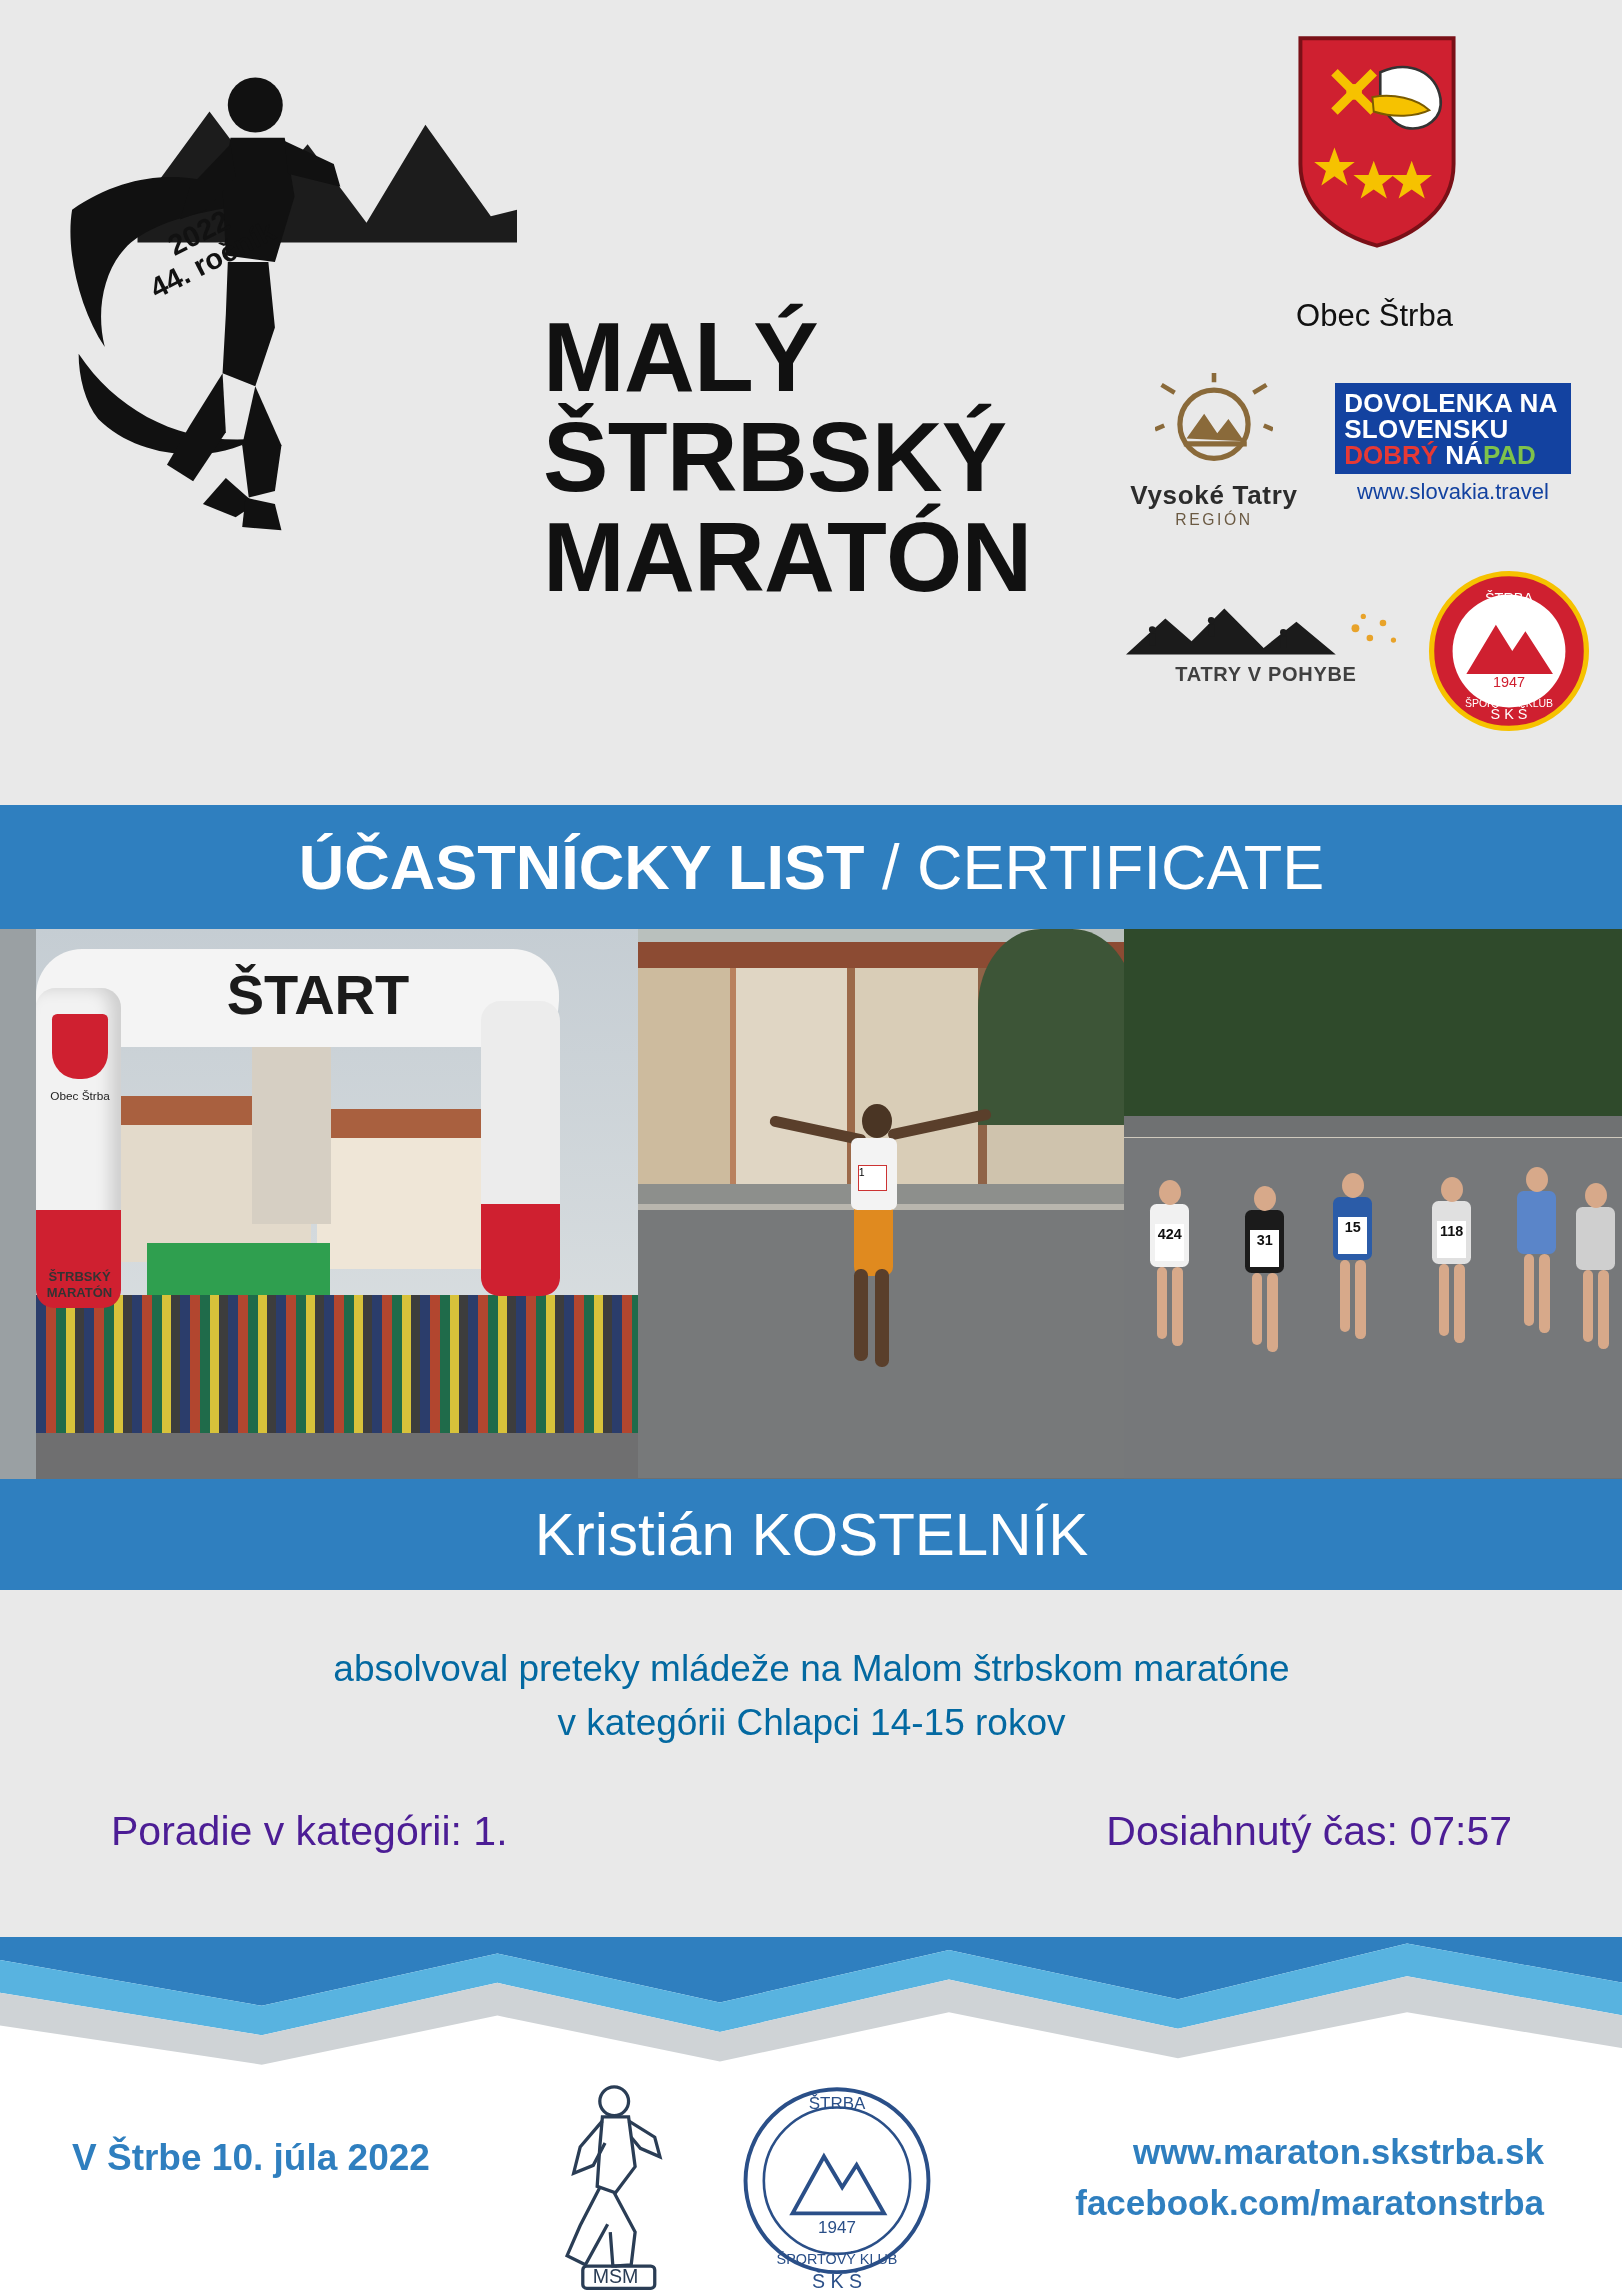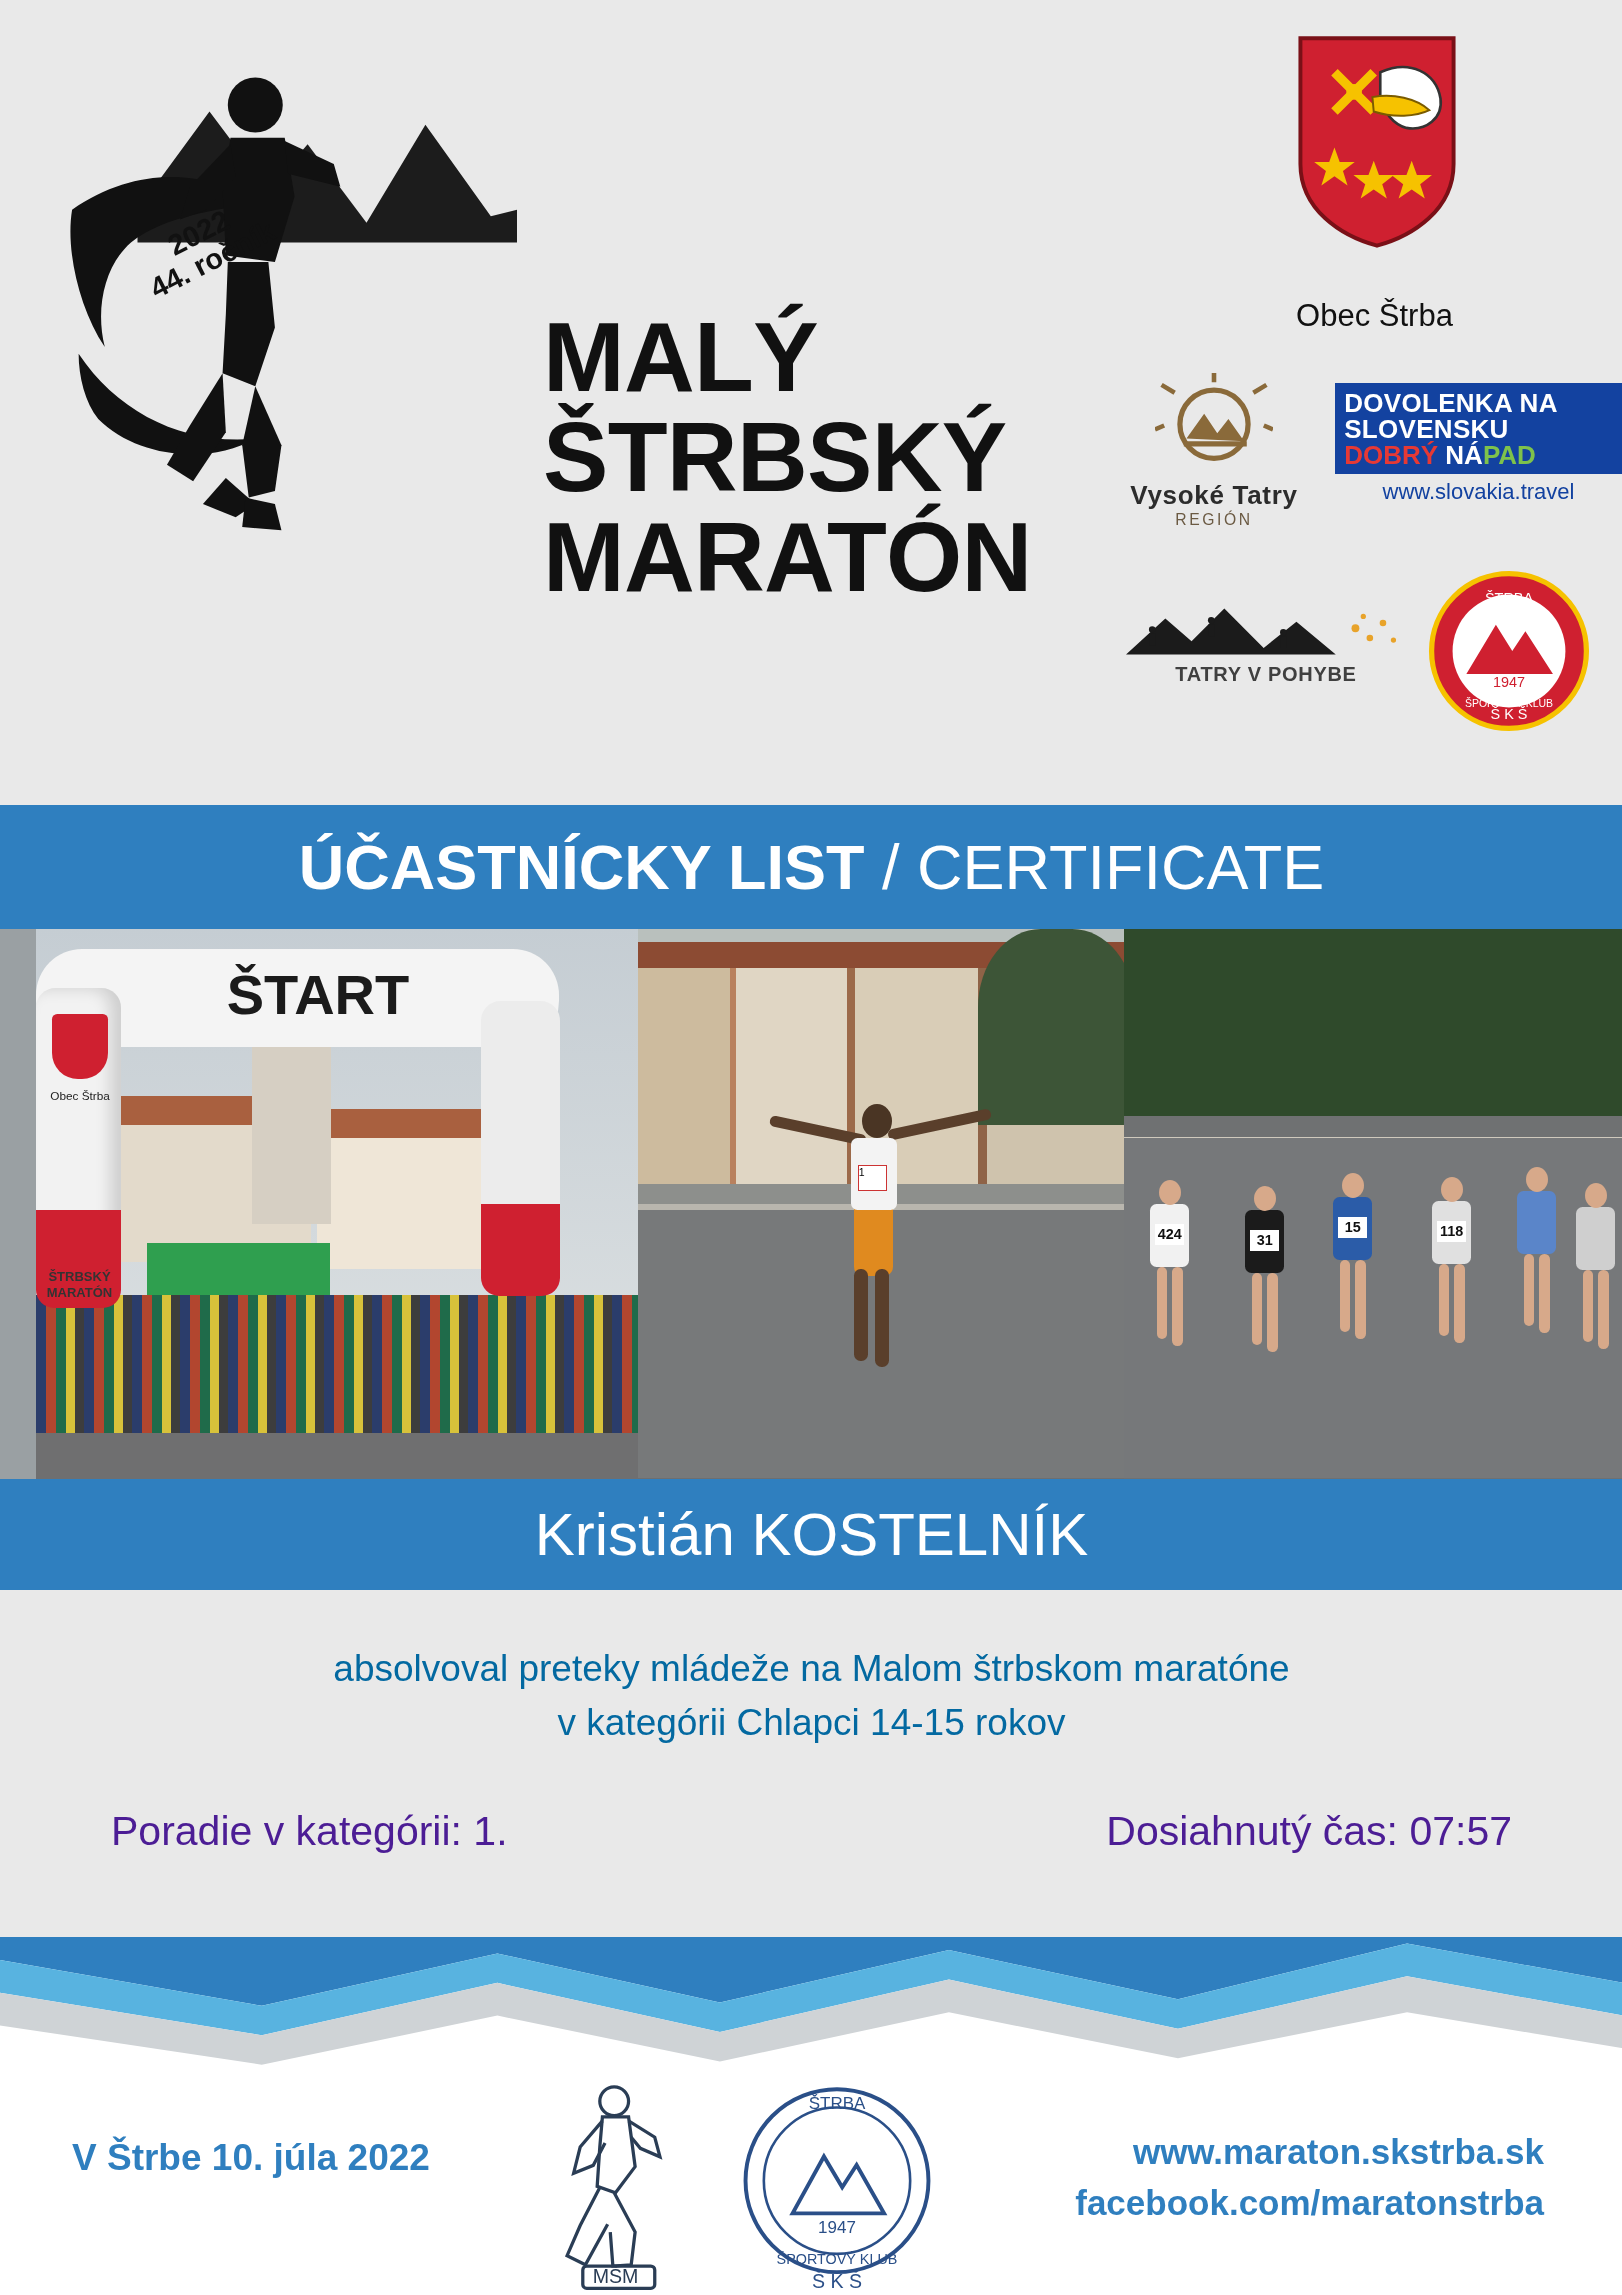--- a/index.html
+++ b/index.html
@@ -113,21 +113,21 @@
   }
   .vt-sub {
     font-size: 15.7px;
     color: #6b5a43;
     letter-spacing: 2.6px;
   }
   .slovakia {
     position: absolute;
     left: 216px;
     top: 357px;
-    width: 287px;
+    width: 236px;
   }
   .slovakia-box {
     background: #1342a0;
     padding: 6.5px 9.2px 5.2px 9.2px;
   }
   .sl-line1 {
     color: #ffffff;
     font-weight: bold;
     font-size: 26px;
     line-height: 1.0;
@@ -244,21 +244,21 @@
 
   
   .p3bg{position:absolute; inset:0; background:linear-gradient(#2f4a2b 0 34%, #6f7172 34% 100%);}
   .p3road{position:absolute; left:0; top:209px; width:510px; height:340px; background:#76787a;}
   .p3line{position:absolute; left:0; top:208px; width:510px; height:9.2px; background:#cfc9bd;}
   .pk{position:absolute; width:39px; border-radius:6.5px;}
   .pk .h{position:absolute; left:9.2px; top:-23.6px; width:22px; height:25px; background:#d7a98a; border-radius:50%;}
   .pk .t{position:absolute; left:0; top:0; width:39px; height:63px; border-radius:6.5px;}
   .pk .l{position:absolute; left:6.5px; top:63px; width:10.5px; height:72px; background:#d7a98a; border-radius:5.2px;}
   .pk .r{position:absolute; left:22px; top:63px; width:10.5px; height:79px; background:#d7a98a; border-radius:5.2px;}
-  .bib{position:absolute; left:5.2px; top:19.6px; width:29px; height:21px; background:#ffffff; font-size:14.4px; color:#111; text-align:center; line-height:21px; font-weight:bold;}
+  .bib{position:absolute; left:5.2px; top:19.6px; width:29px; height:37px; background:#ffffff; font-size:14.4px; color:#111; text-align:center; line-height:21px; font-weight:bold;}
 
   
   .name-banner {
     position: relative;
     height: 111px;
     background: #2f7fbf;
     display: flex;
     align-items: center;
     justify-content: center;
   }

